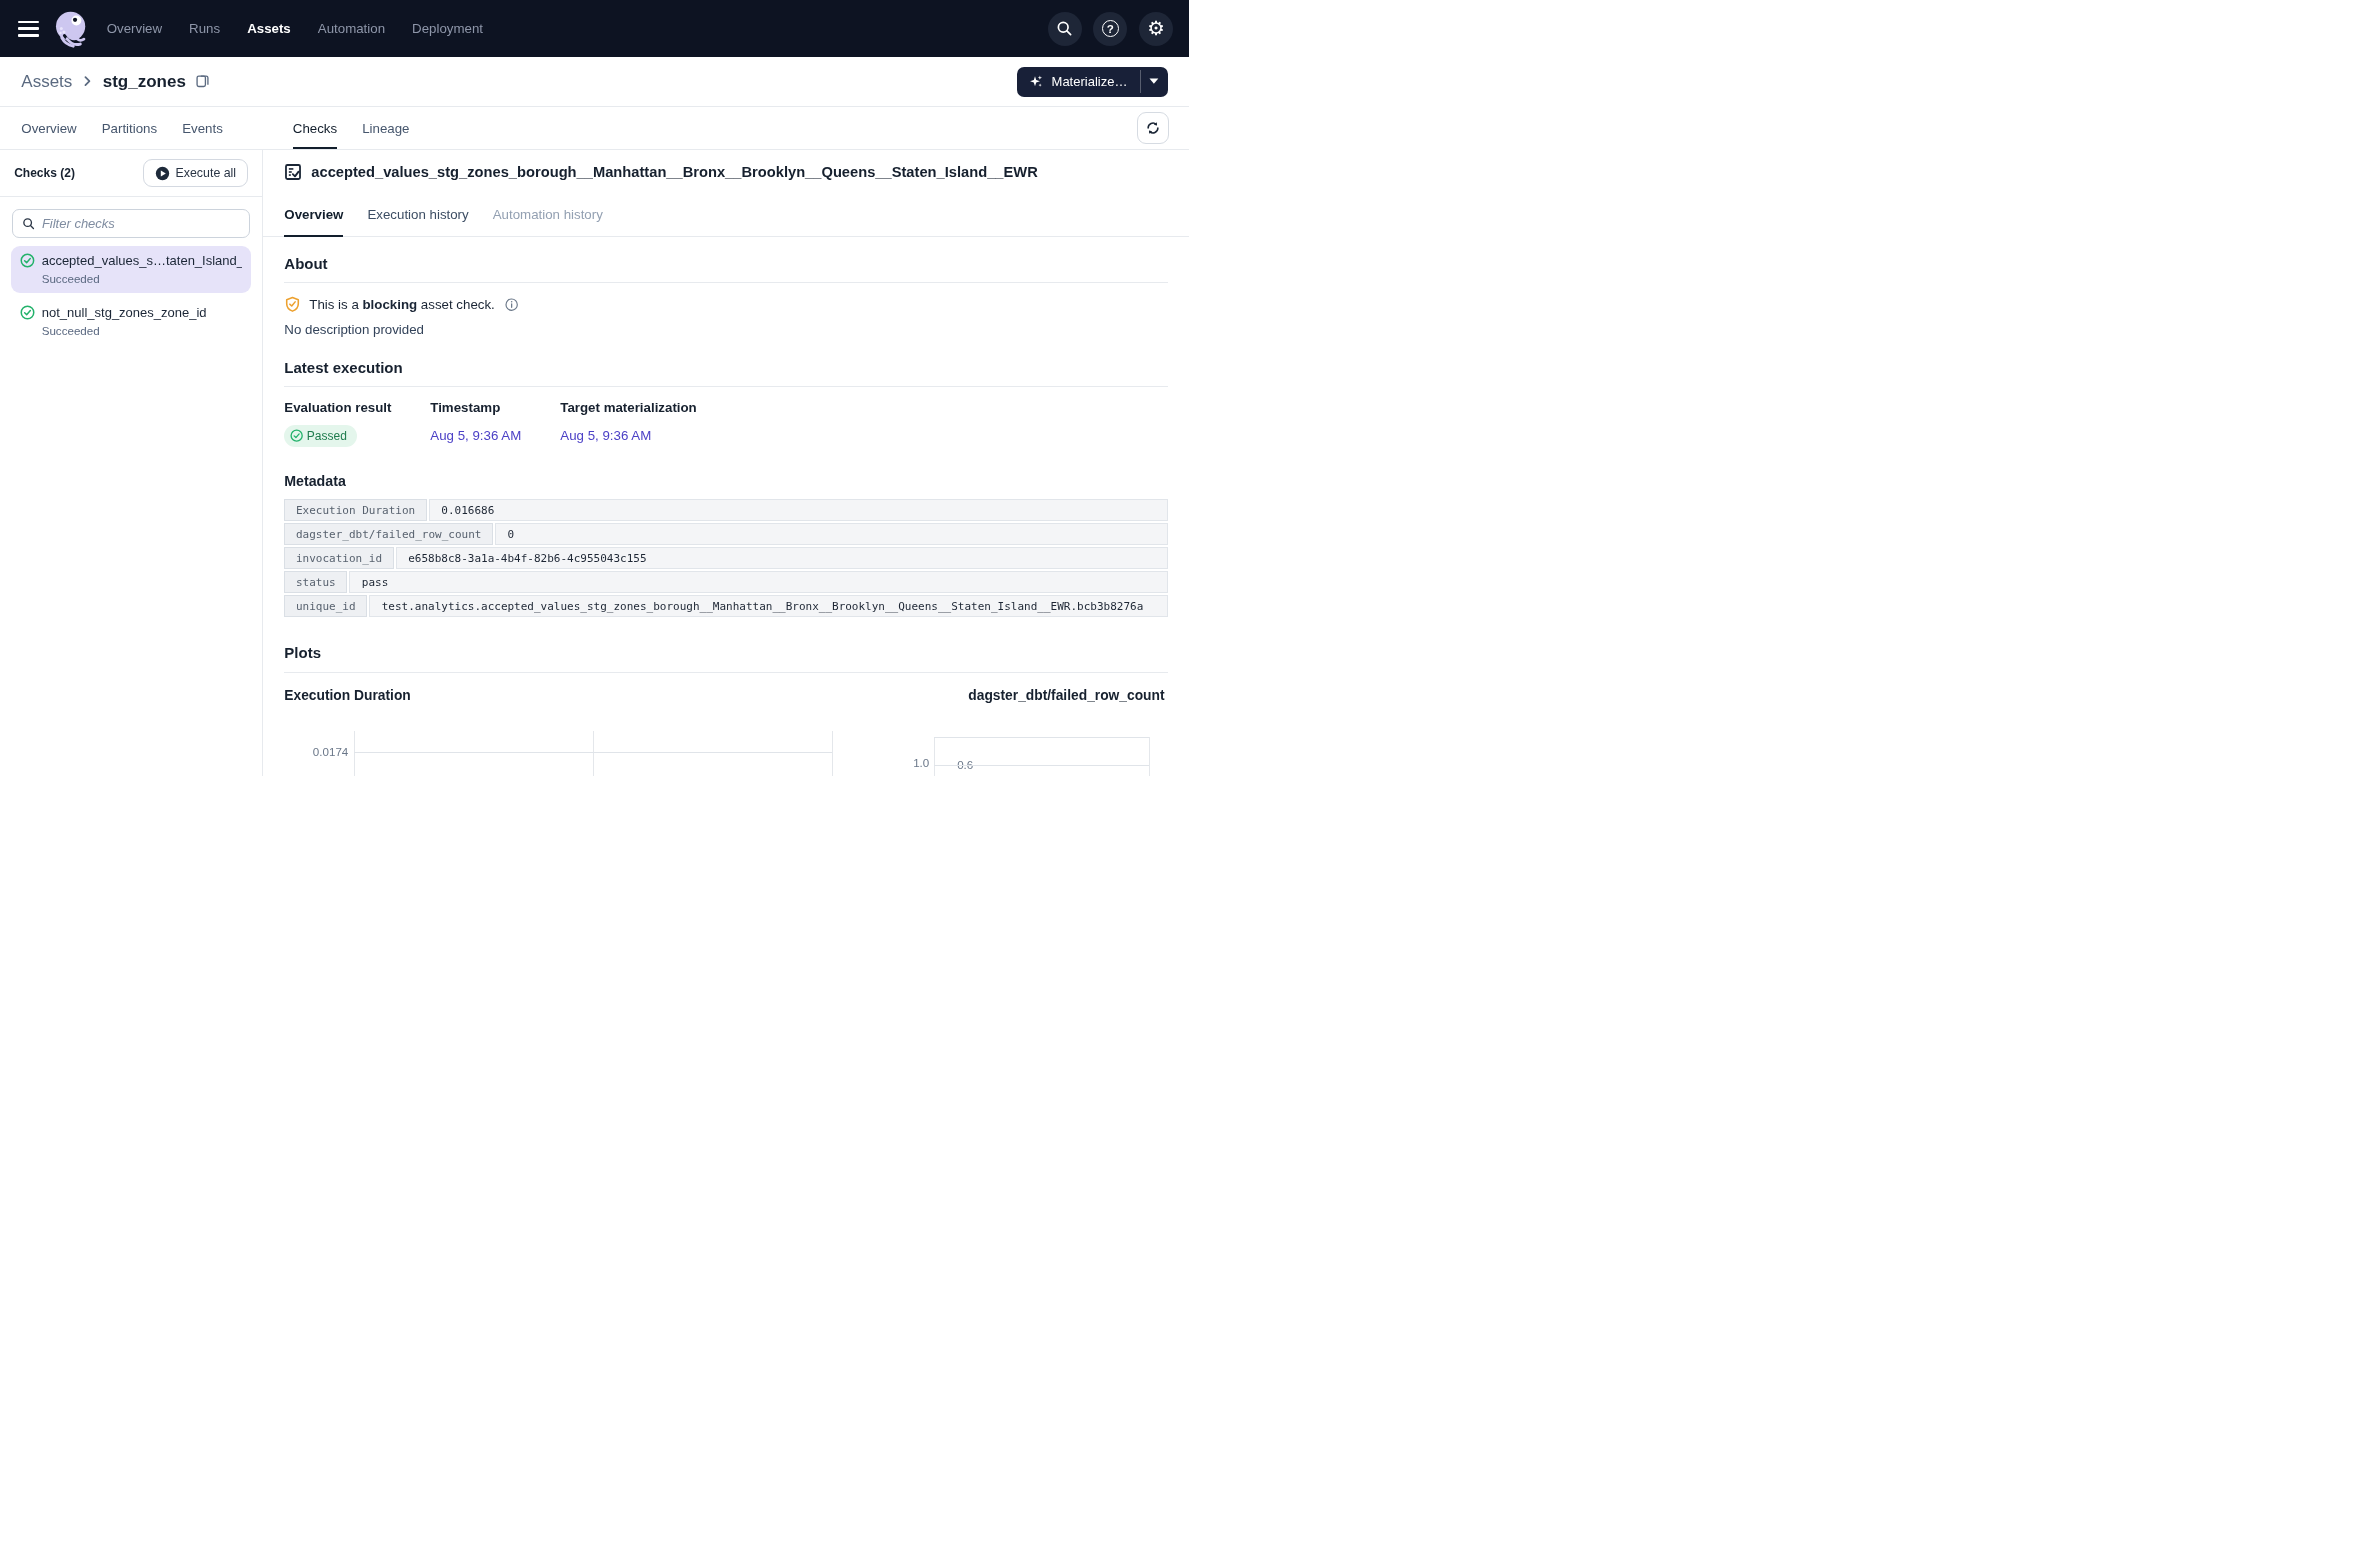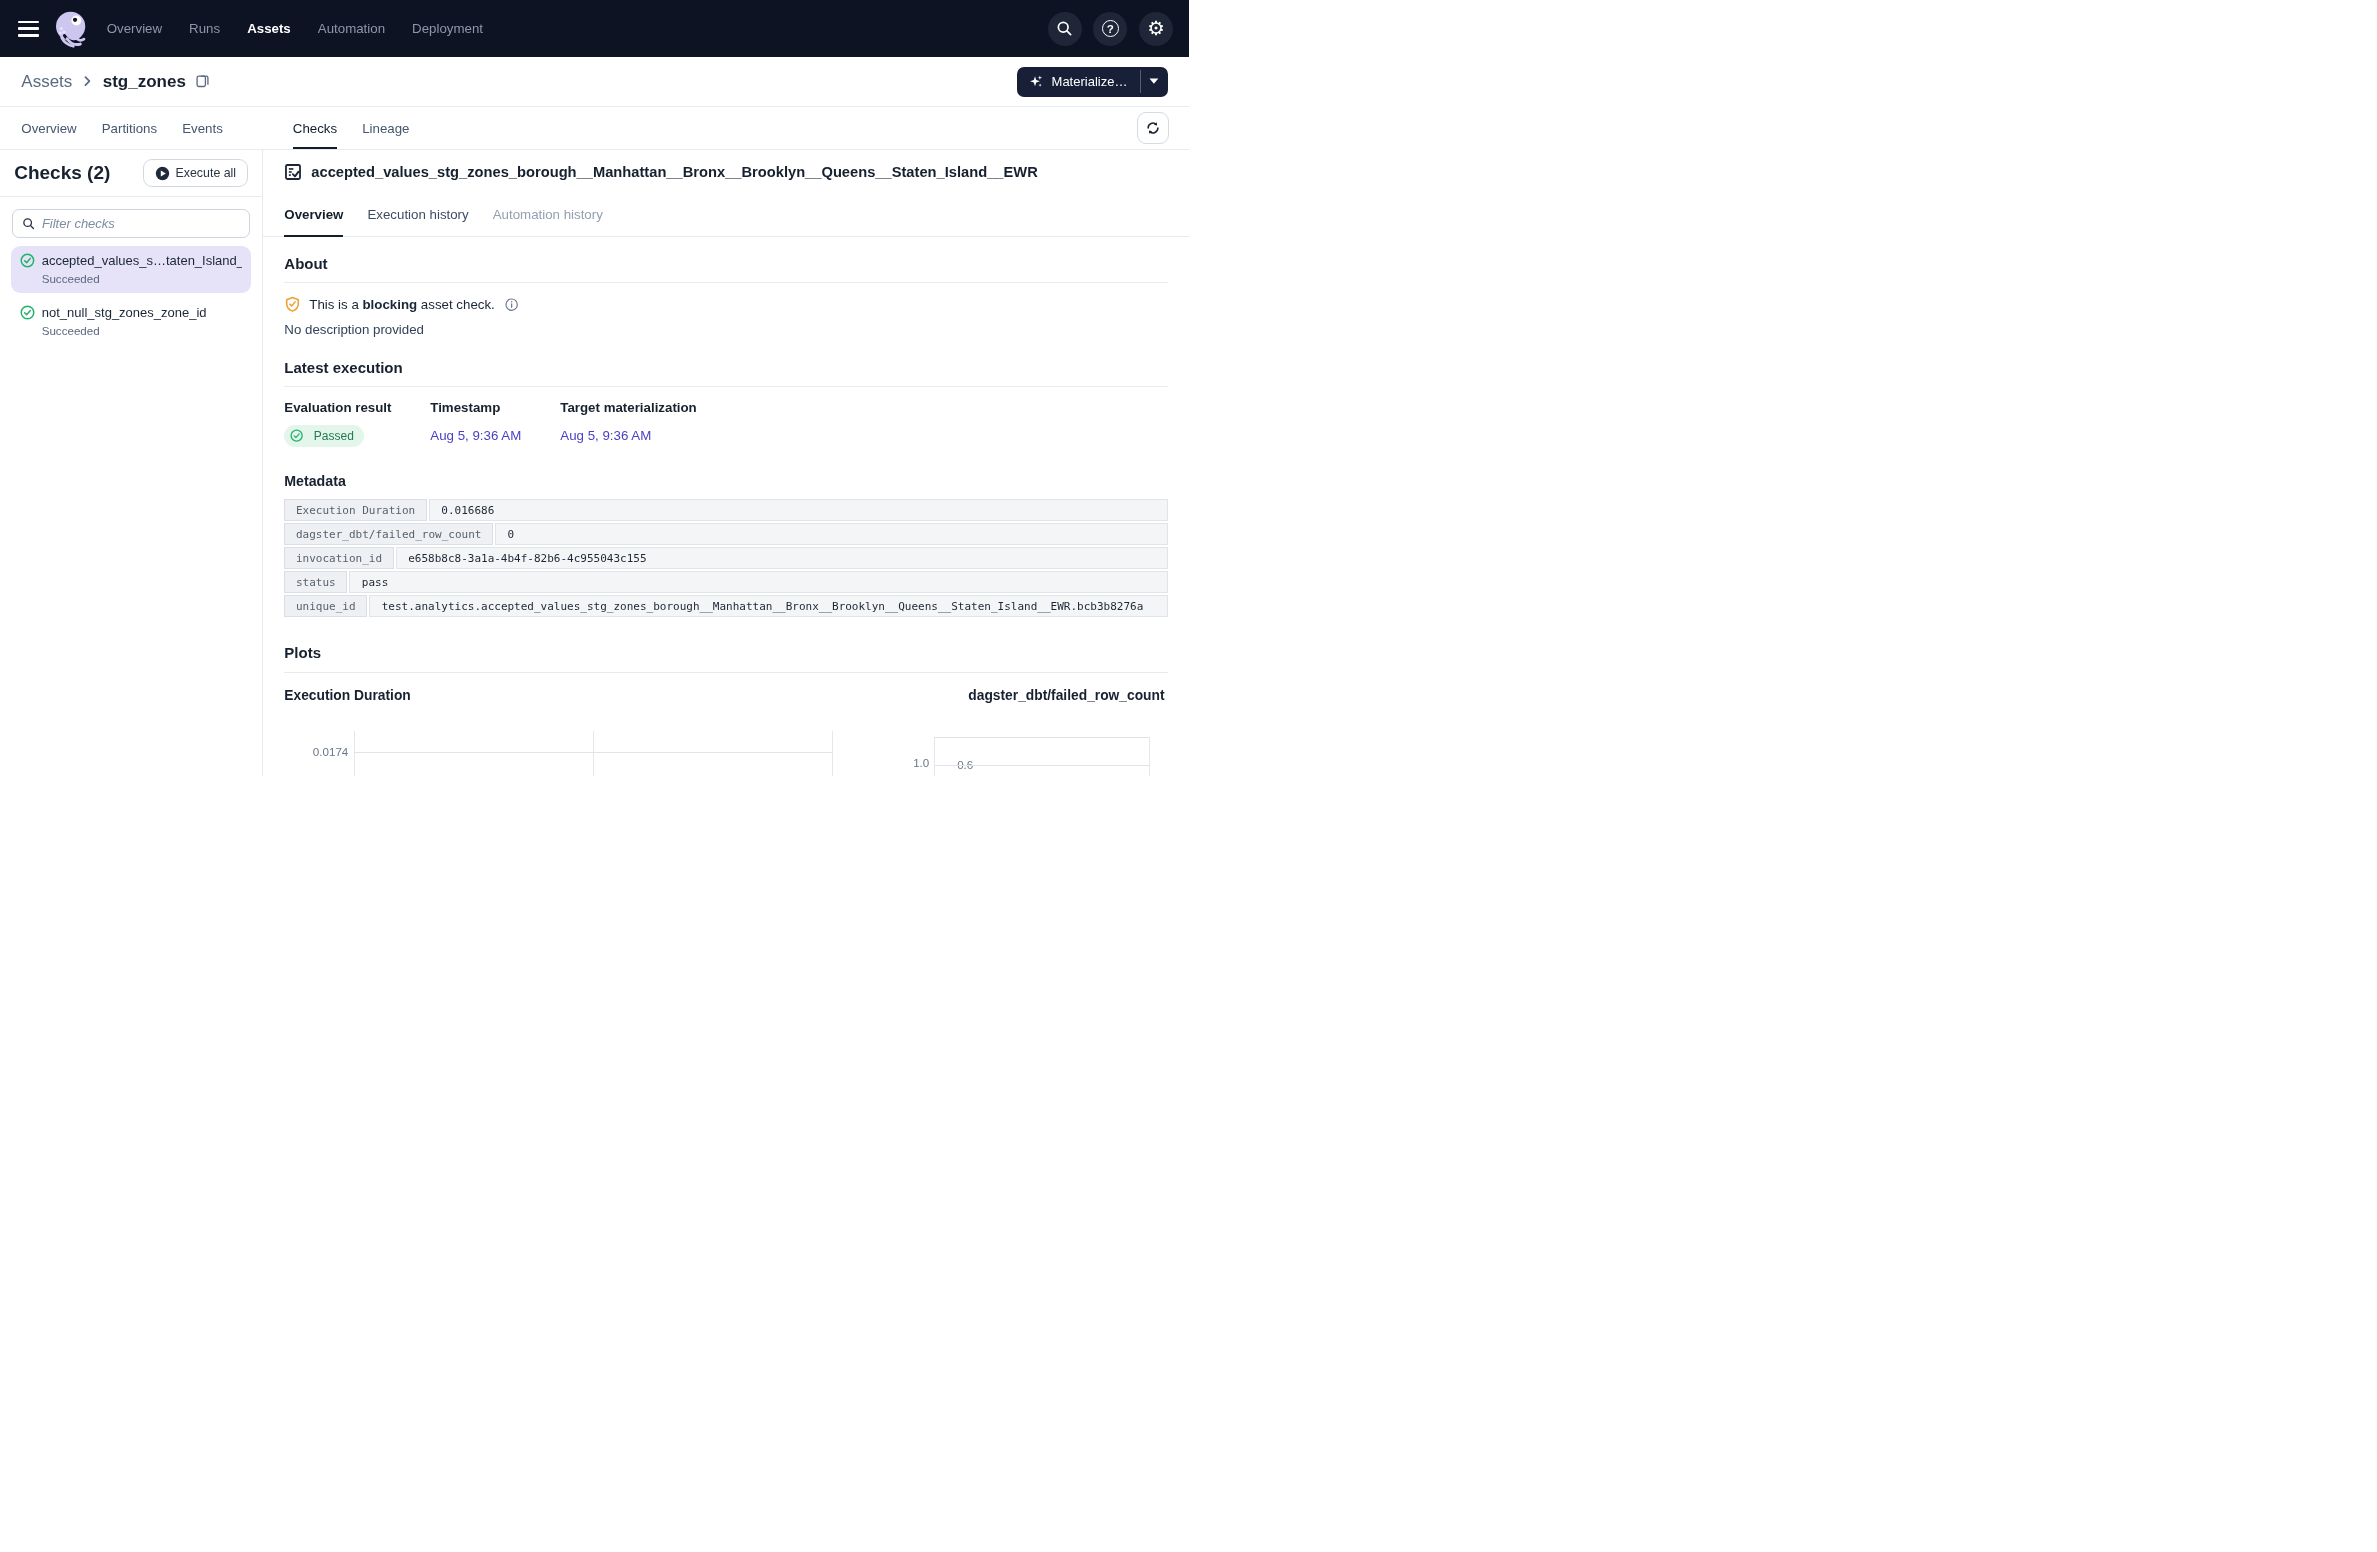--- a/index.html
+++ b/index.html
@@ -36,21 +36,21 @@
   
   .asset-tabs { height:43px; display:flex; align-items:stretch; padding:0 21.3px; border-bottom:0.9px solid #e7eaee; position:relative; }
   .atab { font-size:13.3px; color:#46566d; margin-right:25px; display:flex; align-items:center; cursor:pointer; border-bottom:2.7px solid transparent; padding-top:2.7px; }
   .atab.active { color:#121e2c; font-weight:normal; border-bottom-color:#121e2c;margin-left:45px; }
   .refresh-btn { position:absolute; right:19.6px; top:5.3px; width:32px; height:32px; border:0.9px solid #d6dbe2; border-radius:9px; background:#fff; display:flex; align-items:center; justify-content:center; cursor:pointer; }
 
   
   .main { display:flex; height:626px; }
   .sidebar { width:263px; border-right:0.9px solid #e7eaee; flex:none; }
   .sb-head { height:47px; display:flex; align-items:center; justify-content:space-between; padding:0 14.2px; border-bottom:0.9px solid #e7eaee; }
-  .sb-title { font-size:19px; font-weight:bold; color:#17212f;text-align:right; }
+  .sb-title { font-size:12px; font-weight:bold; color:#17212f;text-align:right; }
   .exec-btn { height:28.5px; display:flex; align-items:center; gap:6px; padding:0 10.7px; border:0.9px solid #d4d9e1; border-radius:9px; background:#fff; font-size:12.4px; color:#2a3545; cursor:pointer; }
   .sb-filter { margin:12.4px 12.4px 8px 12.4px; height:28.5px; border:0.9px solid #ccd3dc; border-radius:7.1px; display:flex; align-items:center; padding:0 9px; gap:6.2px; background:#fff; }
   .sb-filter input { border:none; outline:none; flex:1; font-size:13px; font-family:"Liberation Sans",sans-serif; color:#17212f; background:transparent;font-style:italic; }
   .sb-filter input::placeholder { color:#7f8ca0; }
   .sb-list { padding:0 10.7px; }
   .sb-item { border-radius:9px; padding:7.1px 9px 8px 9px; margin-bottom:5.3px; cursor:pointer; }
   .sb-item.selected { background:#e6e3f9; }
   .sb-item-top { display:flex; align-items:center; gap:7.1px; }
   .sb-item-name { font-size:13px; color:#1b2636; white-space:nowrap; overflow:hidden; }
   .sb-item-status { font-size:11.6px; color:#5a6880; margin-left:22px; margin-top:3.6px; }
@@ -68,21 +68,21 @@
   .divider { height:0.9px; background:#e7eaee; margin-top:10.7px; }
   .about-h { margin-top:18px; }
   .blocking-row { margin-top:12.4px; display:flex; align-items:center; gap:8px; font-size:13.3px; color:#1b2636; }
   .info-i { margin-left:1.8px; display:flex; align-items:center; }
   .no-desc { margin-top:9px; font-size:13.3px; color:#33435a; }
   .latest-h { margin-top:22px; }
   .exec-grid { display:flex; margin-top:12.4px; }
   .exec-col1 { width:146px; } .exec-col2 { width:130px; }
   .exec-col-h { font-size:13.3px; font-weight:bold; color:#17212f; }
   .exec-val { margin-top:9.8px; }
-  .pill { display:inline-flex; align-items:center; gap:10px; height:22px; padding:0 9.8px 0 6.2px; border-radius:11.6px; background:#e4f6ec; }
+  .pill { display:inline-flex; align-items:center; gap:3px; height:22px; padding:0 9.8px 0 6.2px; border-radius:11.6px; background:#e4f6ec; }
   .pill-label { font-size:12px; color:#1f7c4e; }
   .ts-link { font-size:13.3px; color:#4c41c6; cursor:pointer; }
   .meta-h { margin-top:26px; font-size:14.2px; }
   .meta-table { margin-top:10.7px; font-family:"DejaVu Sans Mono", monospace; font-size:11px; }
   .meta-row { display:flex; margin-bottom:1.8px; }
   .meta-key { flex:none; background:#eef0f3; border:0.9px solid #dadfe5; color:#58626f; padding:3.6px 10.7px; margin-right:1.8px; }
   .meta-val { flex:1; background:#f4f5f7; border:0.9px solid #e1e5ea; color:#1d2634; padding:3.6px 11.6px; white-space:nowrap; overflow:hidden; }
   .plots-h { margin-top:27px; }
   .plots-row { display:flex; margin-top:15px; }
   .plot-panel-left { width:622px; flex:none; }

